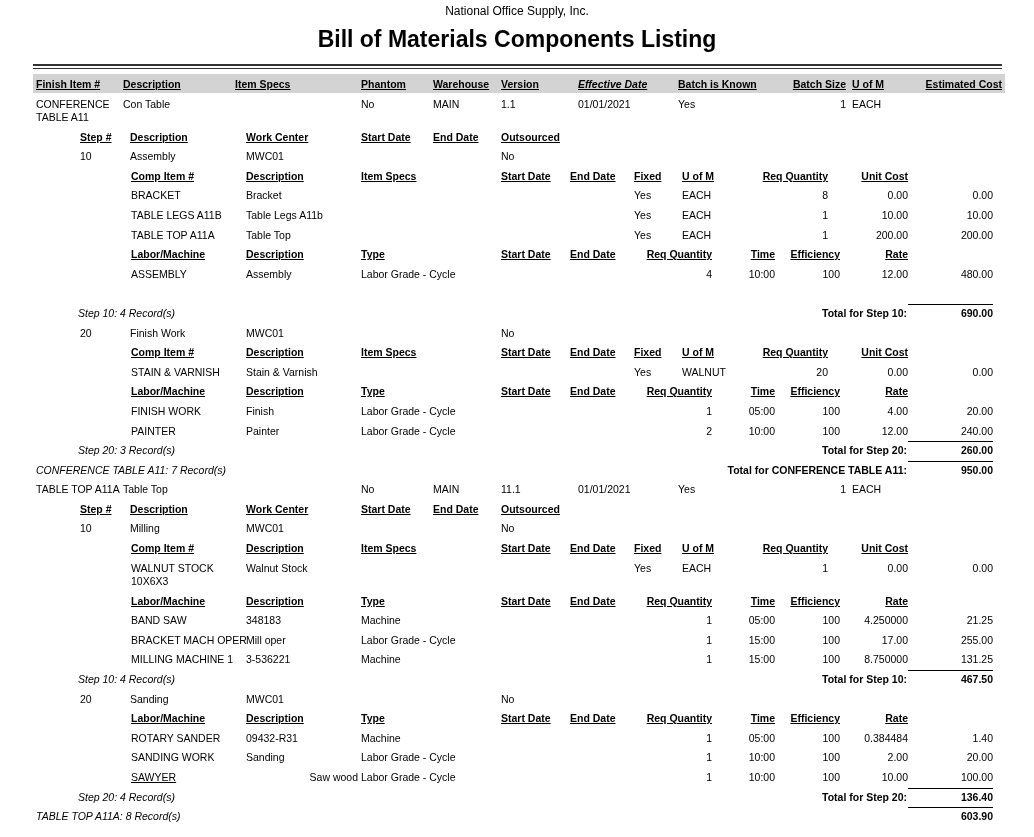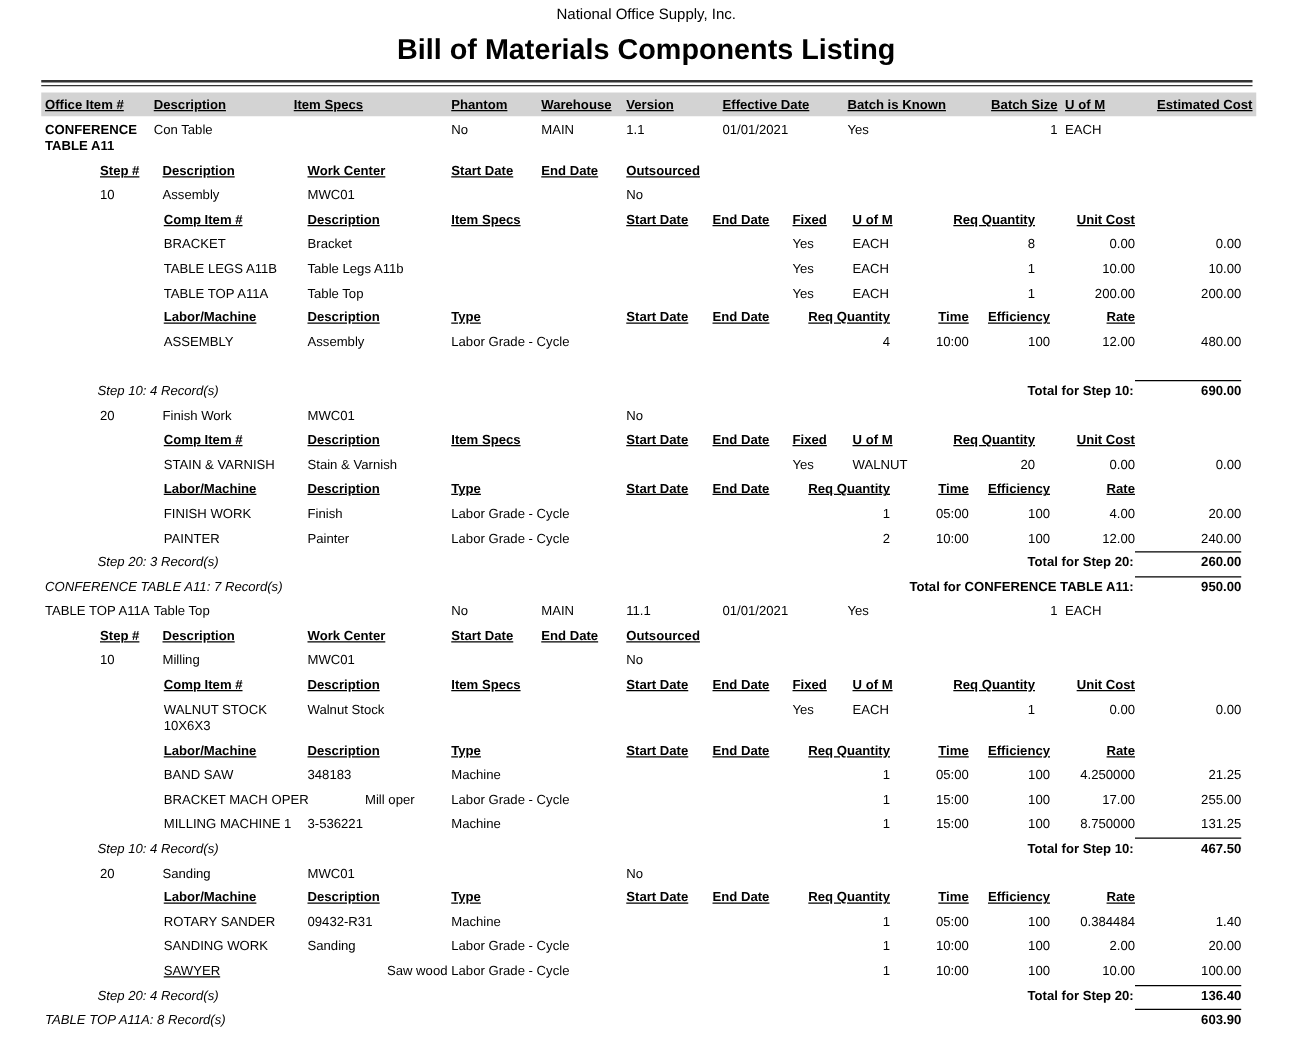--- a/index.html
+++ b/index.html
@@ -28,34 +28,34 @@
 
 <div id="report">
   <div class="company">National Office Supply, Inc.</div>
   <div class="title">Bill of Materials Components Listing</div>
   <div class="divider">
     <div class="t"></div>
     <div class="b"></div>
   </div>
   <div id="lines">
       <div class="line main-header">
-        <span class="cell hdr" style="left: 36px; width: 87px;">Office Item #</span>
+        <span class="cell hdr" style="left: 36px; width: 87px;">Finish Item #</span>
         <span class="cell hdr" style="left: 123px; width: 108px;">Description</span>
         <span class="cell hdr" style="left: 235px; width: 120px;">Item Specs</span>
         <span class="cell hdr" style="left: 361px; width: 65px;">Phantom</span>
         <span class="cell hdr" style="left: 433px; width: 62px;">Warehouse</span>
         <span class="cell hdr" style="left: 501px; width: 70px;">Version</span>
-        <span class="cell hdr" style="left: 578px; width: 95px;">Effective Date</span>
+        <span class="cell hdr" style="left: 578px; width: 95px; font-style: italic;">Effective Date</span>
         <span class="cell hdr" style="left: 678px; width: 95px;">Batch is Known</span>
         <span class="cell right hdr" style="left: 758px; width: 88px;">Batch Size</span>
         <span class="cell hdr" style="left: 852px; width: 52px;">U of M</span>
         <span class="cell right hdr" style="left: 908px; width: 94px;">Estimated Cost</span>
       </div>
       <div class="line main-row tall">
-        <span class="cell wrap" style="left: 36px; width: 87px; font-weight: bold;">CONFERENCE TABLE A11</span>
+        <span class="cell wrap" style="left: 36px; width: 87px;">CONFERENCE TABLE A11</span>
         <span class="cell" style="left: 123px; width: 108px;">Con Table</span>
         <span class="cell" style="left: 361px; width: 65px;">No</span>
         <span class="cell" style="left: 433px; width: 62px;">MAIN</span>
         <span class="cell" style="left: 501px; width: 70px;">1.1</span>
         <span class="cell" style="left: 578px; width: 95px;">01/01/2021</span>
         <span class="cell" style="left: 678px; width: 95px;">Yes</span>
         <span class="cell right" style="left: 758px; width: 88px;">1</span>
         <span class="cell" style="left: 852px; width: 52px;">EACH</span>
       </div>
       <div class="line step-header">
@@ -268,21 +268,21 @@
         <span class="cell" style="left: 246px; width: 112px;">348183</span>
         <span class="cell" style="left: 361px; width: 136px;">Machine</span>
         <span class="cell right" style="left: 636px; width: 76px;">1</span>
         <span class="cell right" style="left: 722px; width: 53px;">05:00</span>
         <span class="cell right" style="left: 783px; width: 57px;">100</span>
         <span class="cell right" style="left: 848px; width: 60px;">4.250000</span>
         <span class="cell right" style="left: 908px; width: 85px; text-align: right;">21.25</span>
       </div>
       <div class="line labor-row">
         <span class="cell" style="left: 131px; width: 112px;">BRACKET MACH OPER</span>
-        <span class="cell" style="left: 246px; width: 112px; margin-left: 46px;">Mill oper</span>
+        <span class="cell" style="left: 246px; width: 112px;">Mill oper</span>
         <span class="cell" style="left: 361px; width: 136px;">Labor Grade - Cycle</span>
         <span class="cell right" style="left: 636px; width: 76px;">1</span>
         <span class="cell right" style="left: 722px; width: 53px;">15:00</span>
         <span class="cell right" style="left: 783px; width: 57px;">100</span>
         <span class="cell right" style="left: 848px; width: 60px;">17.00</span>
         <span class="cell right" style="left: 908px; width: 85px;">255.00</span>
       </div>
       <div class="line labor-row">
         <span class="cell" style="left: 131px; width: 112px;">MILLING MACHINE 1</span>
         <span class="cell" style="left: 246px; width: 112px;">3-536221</span>

